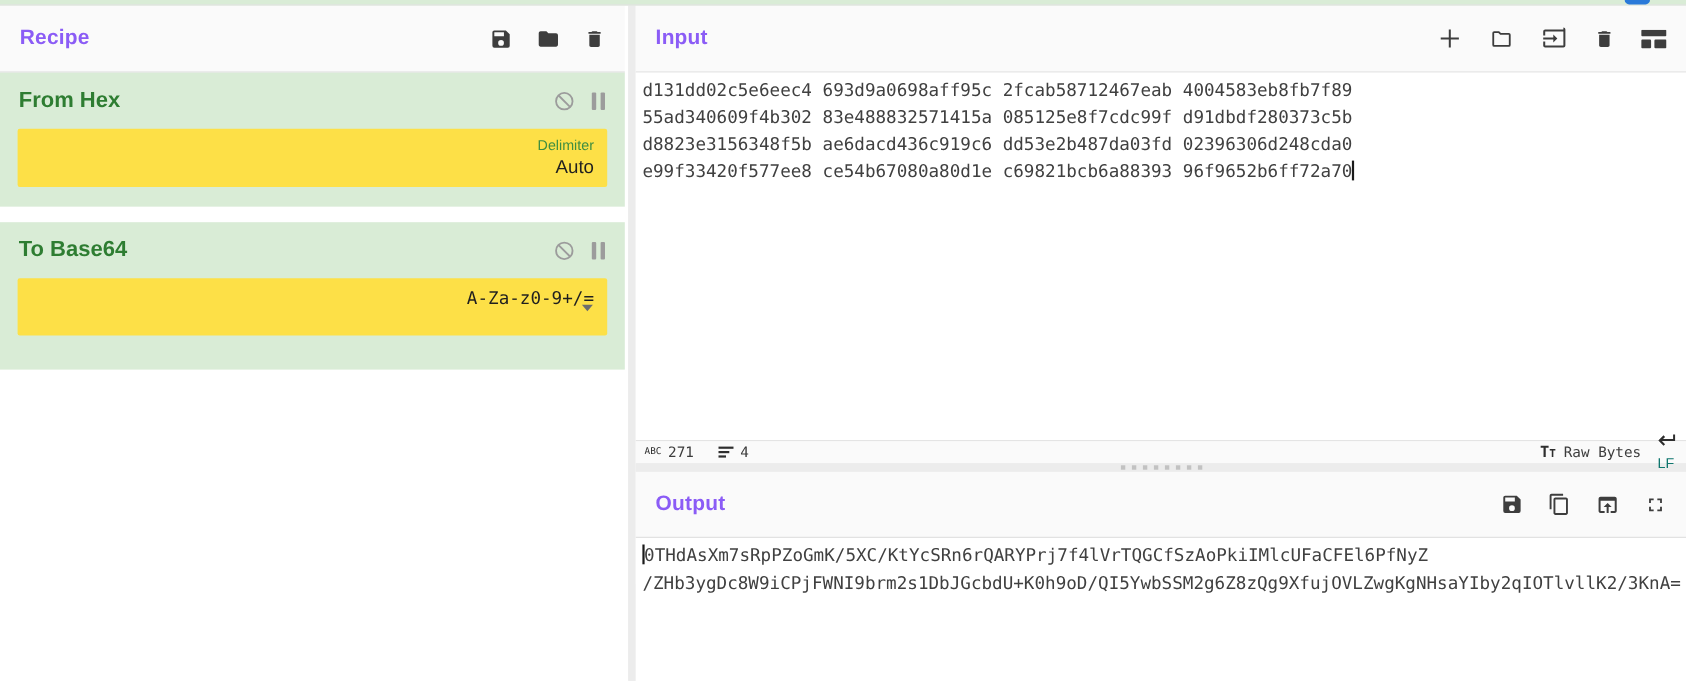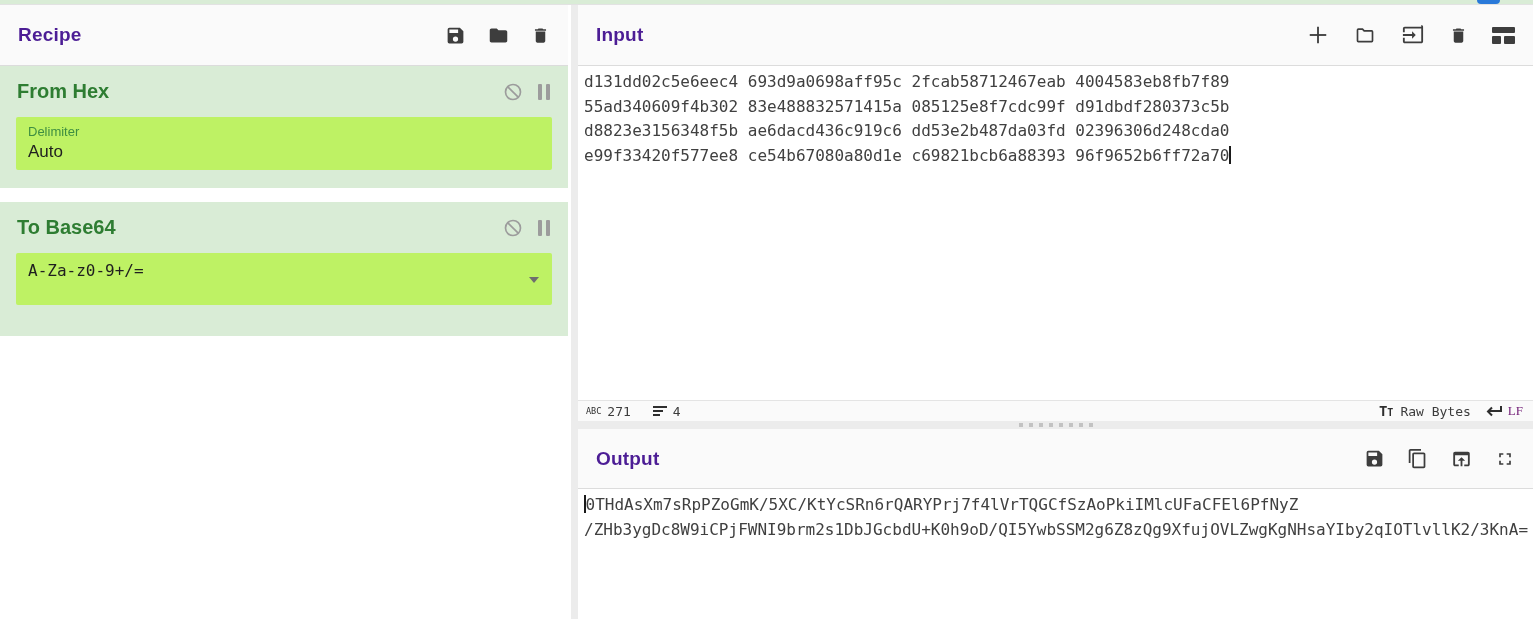--- a/index.html
+++ b/index.html
@@ -13,32 +13,32 @@
   .blue-partial { position: absolute; left: 1477px; top: 0; width: 23px; height: 4px;
     border-radius: 0 0 10px 10px; }
 
   
   .left-panel { position: absolute; left: 0; top: 5px; width: 568px; height: 614px; background: #fff; }
   .v-splitter { position: absolute; left: 571px; top: 5px; width: 7px; height: 614px; background: #ececec; cursor: col-resize; }
   .right-panel { position: absolute; left: 578px; top: 5px; width: 955px; height: 526px; background: #fff; }
 
   .panel-header { height: 61px; background: #fafafa; border-bottom: 1px solid #dcdcdc;
     display: flex; align-items: center; padding: 0 18px; }
-  .panel-title { font-size: 19px; font-weight: bold; color: #4c1d95; letter-spacing: .2px; }
+  .panel-title { font-size: 19px; font-weight: bold; color: #8b5cf6; letter-spacing: .2px; }
   .header-icons { margin-left: auto; display: flex; align-items: center; gap: 21px; }
   .icon-btn { background: none; border: none; padding: 0; cursor: pointer; display: flex; align-items: center; }
   .icon-btn svg { display: block; }
 
   
   .op-card { background: #d9ecd6; padding: 14px 16px 18px 16px; cursor: grab; }
   .op-gap { height: 14px; background: #fff; }
   .op-title-row { display: flex; align-items: center; margin-bottom: 14px; padding-left: 1px; }
   .op-title { font-size: 20px; font-weight: bold; color: #2e7d32; }
   .op-icons { margin-left: auto; display: flex; align-items: center; gap: 13px; }
-  .arg-box { background: #bef264; border-radius: 2px; padding: 7px 12px 8px 12px; position: relative; min-height: 52px; }
+  .arg-box { background: #fde047; border-radius: 2px; padding: 7px 12px 8px 12px; position: relative; min-height: 52px; text-align: right; }
   .arg-label { display: block; font-size: 13px; color: #3e8e41; margin-bottom: 2px; }
   .arg-value { font-size: 17px; color: #1f1f1f; line-height: 21px; }
   .arg-value.mono { font-family: "DejaVu Sans Mono", monospace; font-size: 16px; }
   .caret-down { position: absolute; right: 13px; top: 50%; margin-top: -2px; width: 0; height: 0;
     border-left: 5px solid transparent; border-right: 5px solid transparent; border-top: 6px solid #6e6e6e; }
 
   
   .editor { font-family: "DejaVu Sans Mono", monospace; font-size: 16px; color: #404040;
     line-height: 24.5px; padding: 4px 0 0 6px; white-space: pre; overflow: hidden; cursor: text; }
   .input-editor { height: 334px; background: #fff; }
@@ -203,21 +203,21 @@
         <span>4</span>
       </span>
       <span class="status-right">
         <button class="icon-btn" style="gap:7px; font-family:'DejaVu Sans Mono',monospace; font-size:13px; color:#3c3c3c;">
           <span class="tt-glyph">
               <span class="big">T</span>
               <span class="small">T</span>
             </span>
           <span>Raw Bytes</span>
         </button>
-        <button class="icon-btn" style="gap:6px; font-family:Liberation Serif, serif; font-size:13px; color:#701a75; margin-left:6px;">
+        <button class="icon-btn" style="gap:6px; font-family:Liberation Sans, sans-serif; font-size:13px; color:#0f766e; margin-left:6px;flex-direction:column;">
           <svg width="17" height="13" viewBox="0 0 17 13" fill="none" stroke="#2e2e2e" stroke-width="2">
             <path d="M16 1v5H3"></path>
               <path d="M7 2.5 3 6.5l4 4"></path>
           </svg>
           <span>LF</span>
         </button>
       </span>
     </div>
 
     <div class="h-splitter">

